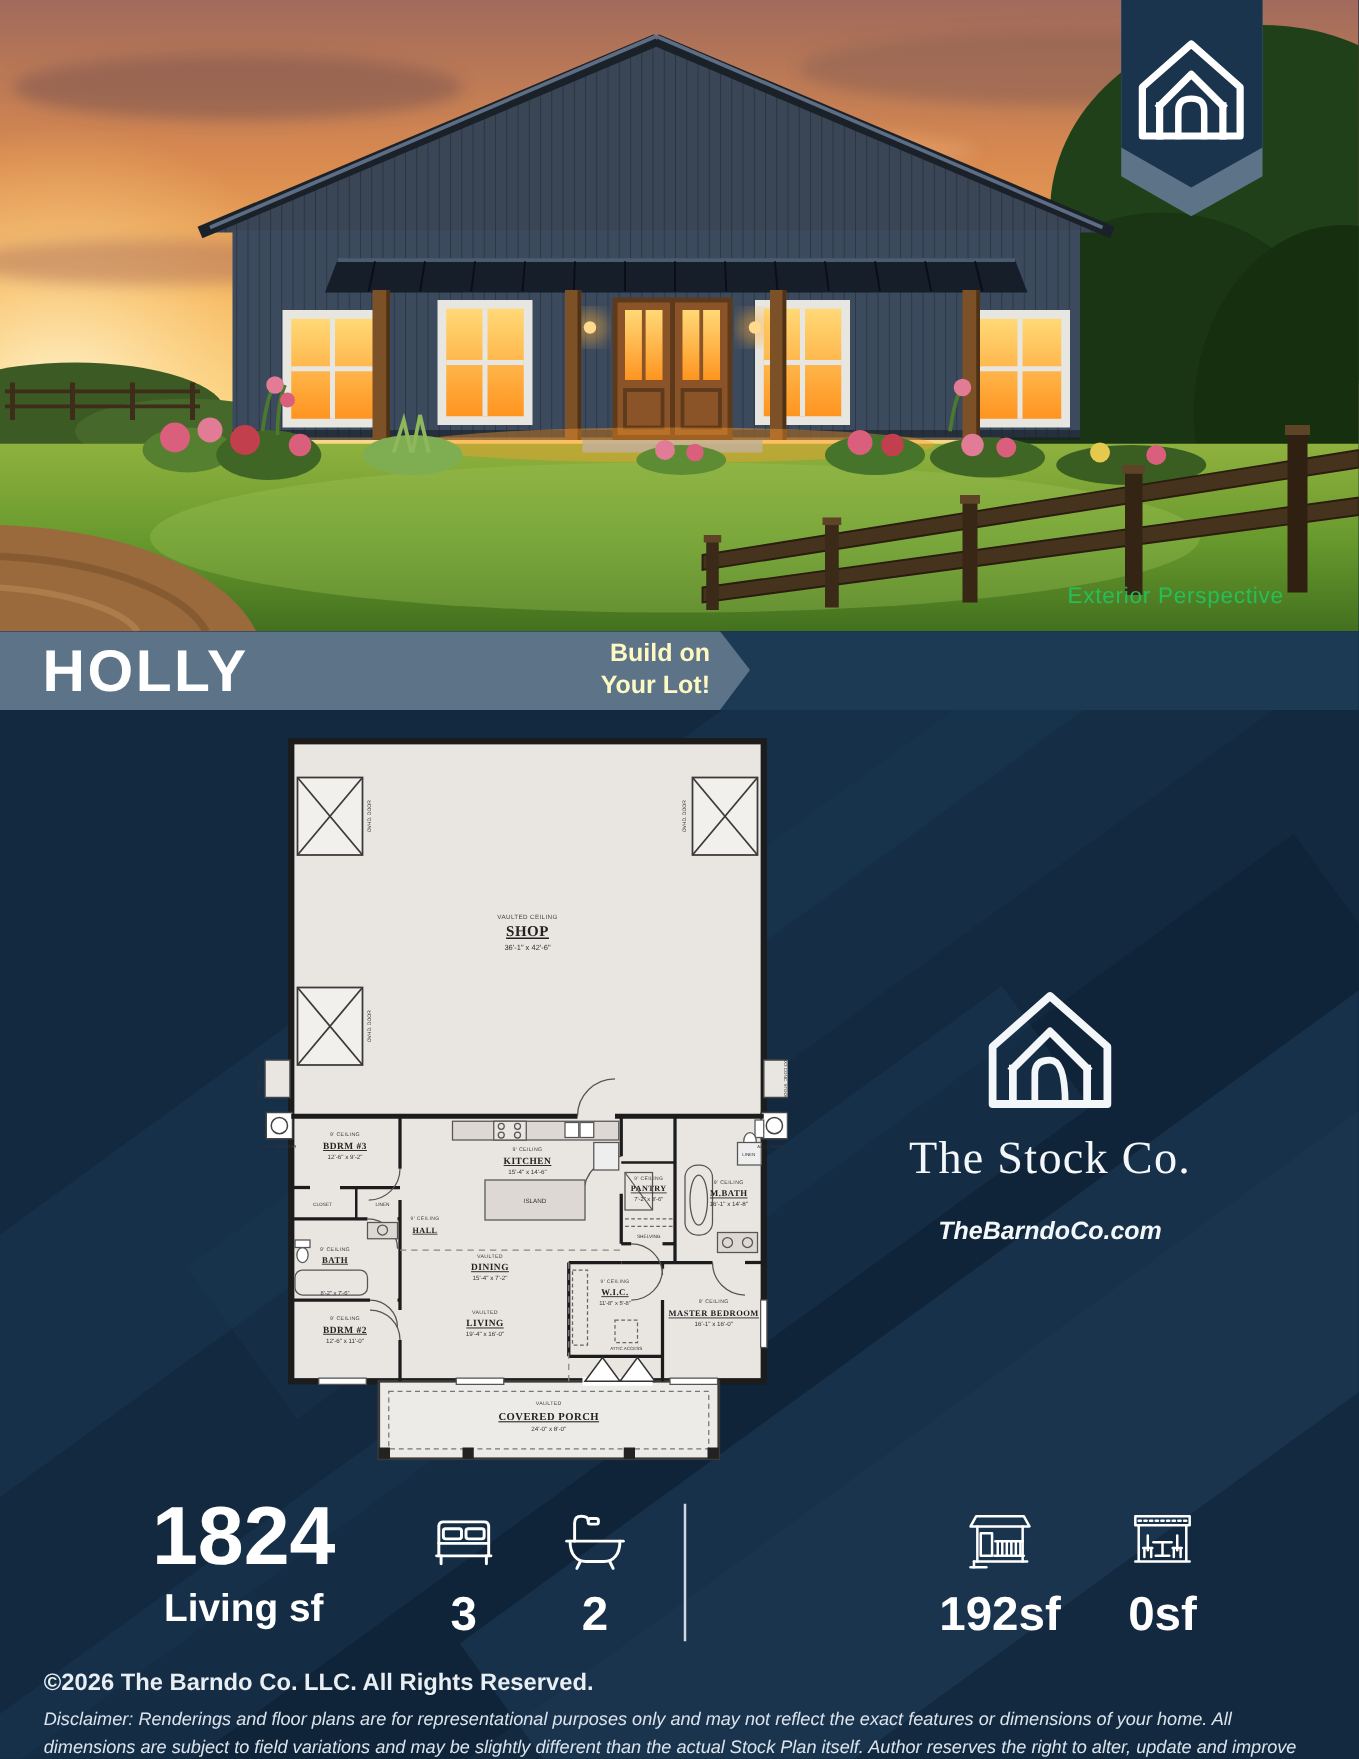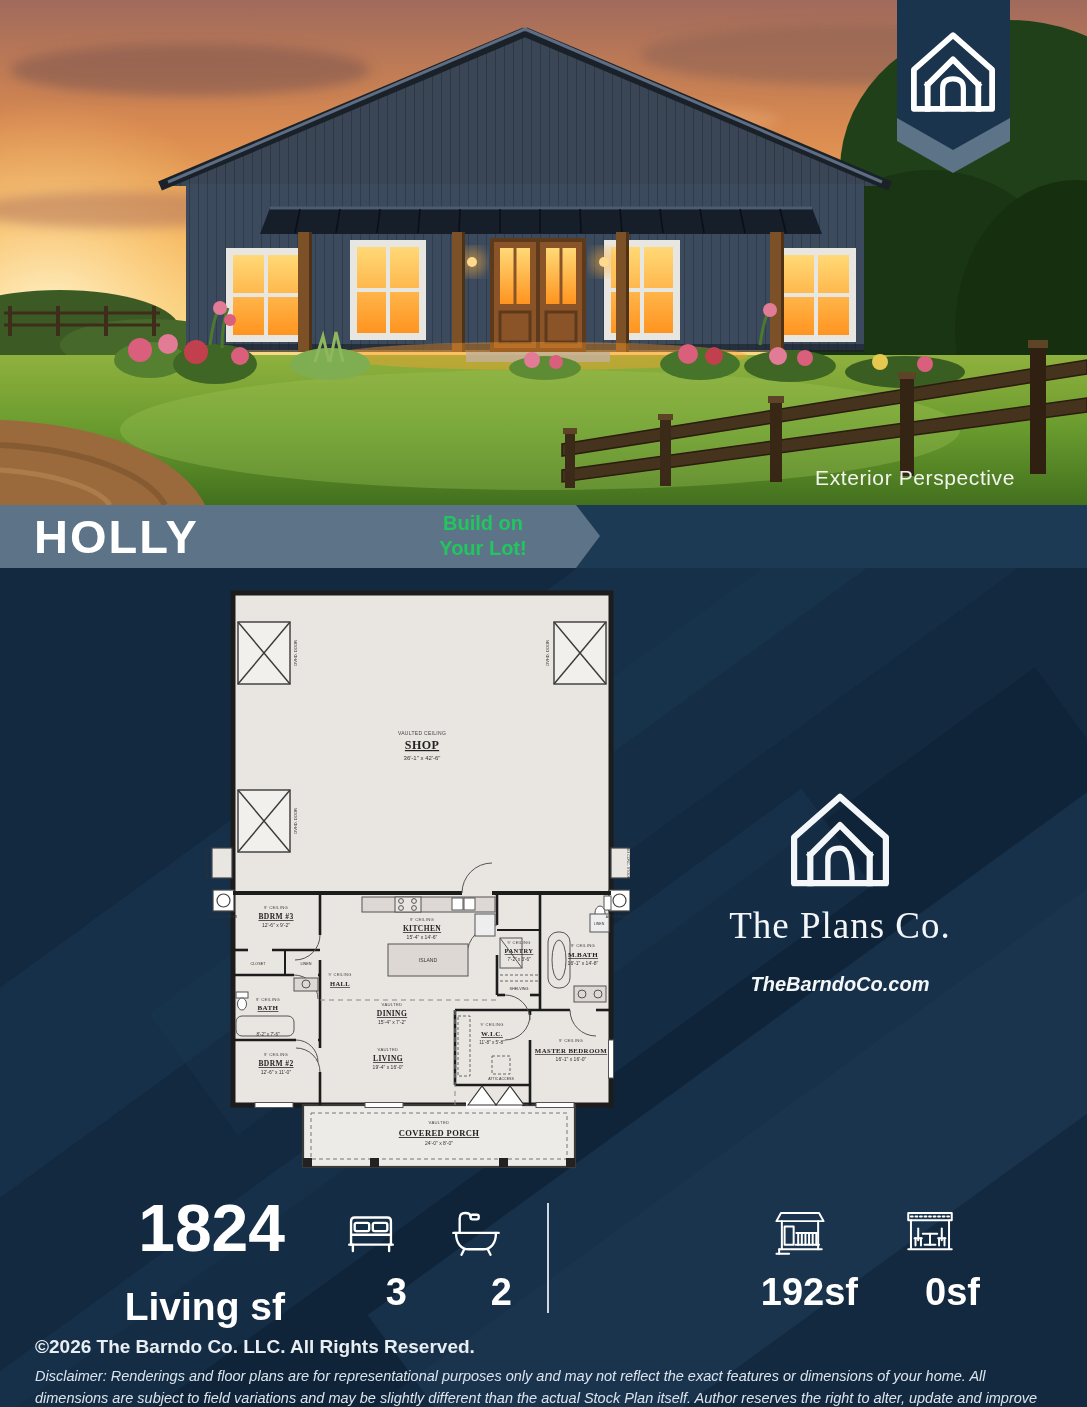--- a/index.html
+++ b/index.html
@@ -1,28 +1,28 @@
 <!DOCTYPE html>
 <html><head>
 <meta charset="utf-8">
 <style>
   html,body{margin:0;padding:0;background:#0b1c2c;}
   .page{position:relative;width:1087px;height:1407px;overflow:hidden;
         background:#13293f;font-family:"Liberation Sans",sans-serif;}
   
   .hero{position:absolute;left:0;top:0;width:1087px;height:505px;overflow:hidden;}
-  .hero-caption{position:absolute;right:72px;top:466px;font-size:21px;letter-spacing:.6px;
-        color:#ffffff;opacity:.92;}
+  .hero-caption{position:absolute;right:60px;top:466px;font-size:18px;letter-spacing:.6px;
+        color:#22c55e;opacity:.92;}
   
   .banner{position:absolute;left:0;top:505px;width:1087px;height:63px;background:#1d3a54;}
   .banner-light{position:absolute;left:0;top:0;width:600px;height:63px;background:#5d7488;
         clip-path:polygon(0 0,576px 0,600px 31px,576px 63px,0 63px);}
   .banner-title{position:absolute;left:34px;top:0;height:54px;line-height:63px;color:#fff;
         font-size:47px;font-weight:800;letter-spacing:2px;}
-  .banner-badge{position:absolute;left:398px;top:6px;width:170px;text-align:center;color:#22c55e;
+  .banner-badge{position:absolute;left:398px;top:6px;width:170px;text-align:right;color:#fef9c3;
         font-size:20px;font-weight:800;line-height:25px;}
   .banner-tagline{position:absolute;left:612px;top:0;height:63px;line-height:63px;
         color:#f3f7fa;font-size:21px;font-style:italic;font-weight:500;}
   
   .lower-bg{position:absolute;left:0;top:568px;width:1087px;height:839px;overflow:hidden;}
   .band{position:absolute;transform:rotate(-36deg);}
   .band.b1{left:-420px;top:200px;width:1500px;height:170px;background:#1a3853;opacity:.5;}
   .band.b2{left:-260px;top:520px;width:1500px;height:210px;background:#0d2033;opacity:.55;}
   .band.b3{left:320px;top:340px;width:1300px;height:260px;background:#2a4e70;opacity:.32;}
   .band.b4{left:60px;top:20px;width:1400px;height:150px;background:#1a3853;opacity:.35;}
@@ -34,23 +34,23 @@
         text-decoration:underline;letter-spacing:.4px;}
   .room-ceil{fill:#444;letter-spacing:.3px;}
   .room-dims{fill:#333;}
   .minor-lbl{fill:#333;}
   
   .brand{position:absolute;left:690px;top:790px;width:300px;text-align:center;color:#f4f7f9;}
   .brand-name{font-family:"Liberation Serif",serif;font-size:37px;letter-spacing:1px;margin-top:10px;}
   .brand-site{font-size:20px;font-weight:700;font-style:italic;margin-top:26px;}
   
   .stats{position:absolute;left:0;top:1185px;width:1087px;height:148px;color:#fff;}
-  .stat{position:absolute;text-align:right;}
+  .stat{position:absolute;text-align:center;}
   .living-num{font-size:66px;font-weight:800;line-height:1;}
-  .living-lbl{font-size:39px;font-weight:700;margin-top:24px;}
+  .living-lbl{font-size:31px;font-weight:700;margin-top:8px;}
   .stat-val{font-size:38px;font-weight:700;margin-top:10px;}
   .divider{position:absolute;left:547px;top:18px;width:2px;height:110px;background:#cfd8e0;}
   .icon-box{height:58px;display:flex;align-items:flex-end;justify-content:center;}
   
   .footer{position:absolute;left:35px;top:1336px;width:1020px;color:#e9eef3;}
   .copyright{font-size:19px;margin-bottom:8px;font-weight:bold;}
   .disclaimer{font-size:14.5px;font-style:italic;line-height:1.5;color:#dbe4ec;}
 </style>
 </head>
 <body>
@@ -490,21 +490,21 @@
 
   <div class="brand">
     <svg width="130" height="100" viewBox="-65 -50 130 100">
       <g stroke="#f4f7f9" fill="none" stroke-linejoin="round" stroke-linecap="square" transform="scale(1.35)">
         <path d="M-34,32 L-34,-2 L0,-32 L34,-2 L34,32 Z" stroke-width="4.6"></path>
         <path d="M-22,11 L0,-11 L22,11" stroke-width="4.6"></path>
         <path d="M-22,11 L-22,32 M22,11 L22,32" stroke-width="4.6"></path>
         <path d="M-9,32 L-9,14 Q-9,6 0,6 Q9,6 9,32" stroke-width="4"></path>
       </g>
     </svg>
-    <div class="brand-name">The Plans Co.</div>
+    <div class="brand-name">The Stock Co.</div>
     <div class="brand-site">TheBarndoCo.com</div>
   </div>
 
   <div class="stats">
     <div class="stat" style="left:105px;top:10px;width:180px;">
       <div class="living-num">1824</div>
       <div class="living-lbl">Living sf</div>
     </div>
 
     <div class="stat" style="left:335px;top:18px;width:72px;">

